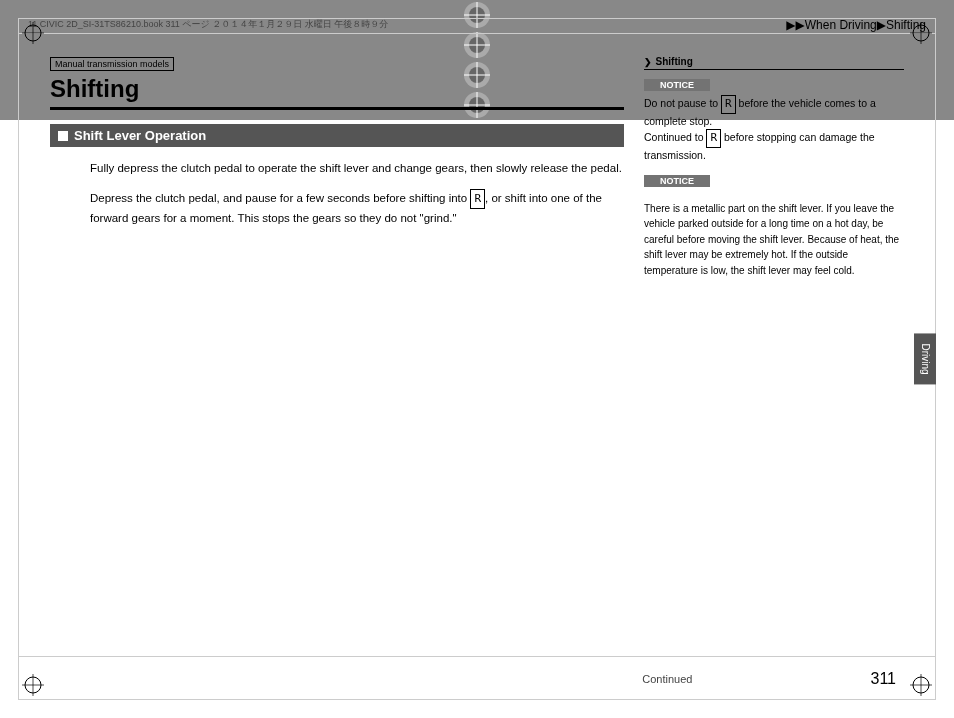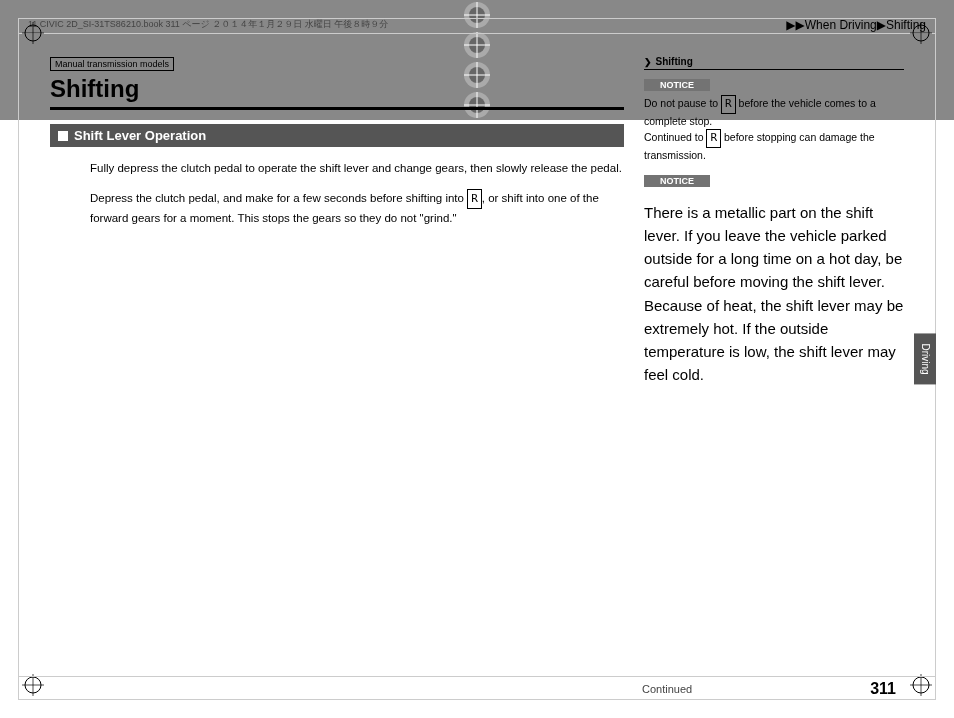--- a/index.html
+++ b/index.html
@@ -199,21 +199,21 @@
       margin-bottom: 4px;
     }
 
     .notice-text {
       font-size: 10.5px;
       line-height: 1.5;
       margin-bottom: 8px;
     }
 
     .right-body-text {
-      font-size: 15px;
+      font-size: 10px;
       line-height: 1.55;
     }
 
     
     .driving-tab {
       position: absolute;
       right: 18px;
       top: 50%;
       transform: translateY(-50%);
       width: 22px;
@@ -227,38 +227,38 @@
       align-items: center;
       justify-content: center;
     }
 
     
     .bottom-bar {
       position: absolute;
       bottom: 18px;
       left: 18px;
       right: 18px;
-      height: 24px;
+      height: 44px;
       border-top: 1px solid #ccc;
       display: flex;
       align-items: center;
       justify-content: space-between;
       padding: 0 40px;
     }
 
     .continued-text {
       font-size: 11px;
       color: #444;
       text-align: center;
       flex: 1;
     }
 
     .page-number {
       font-size: 16px;
-      font-weight: bold;
+      font-weight: normal;
       text-align: right;
     }
 
   </style>
 </head>
 <body>
 
 <div class="page-border"></div>
 
 <div class="header-bar">
@@ -335,21 +335,21 @@
     <div class="page-heading">Shifting</div>
 
     <div class="section-header">
       <div class="section-header-square"></div>
       <span>Shift Lever Operation</span>
     </div>
 
     <p class="body-text">Fully depress the clutch pedal to operate the shift lever and change gears, then slowly release the pedal.</p>
 
     <p class="body-text">
-      <span>Depress the clutch pedal, and make for a few seconds before shifting into </span><span class="inline-key">R</span><span>, or shift into one of the forward gears for a moment. This stops the gears so they do not "grind."</span>
+      <span>Depress the clutch pedal, and pause for a few seconds before shifting into </span><span class="inline-key">R</span><span>, or shift into one of the forward gears for a moment. This stops the gears so they do not "grind."</span>
     </p>
   </div>
 
   <div class="right-col">
     <div class="right-section-label">
       <span class="right-section-label-arrow">❯</span>
       <span>Shifting</span>
     </div>
 
     <div class="notice-box">

